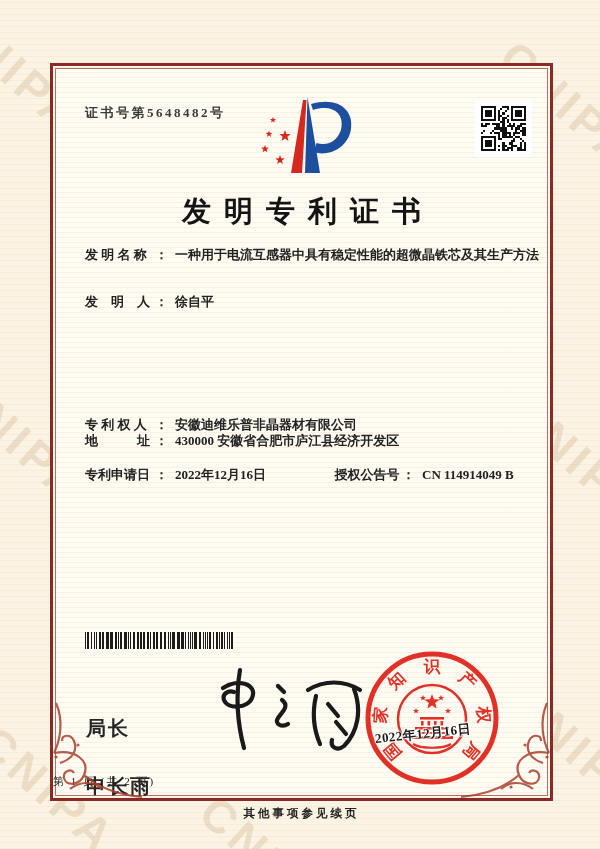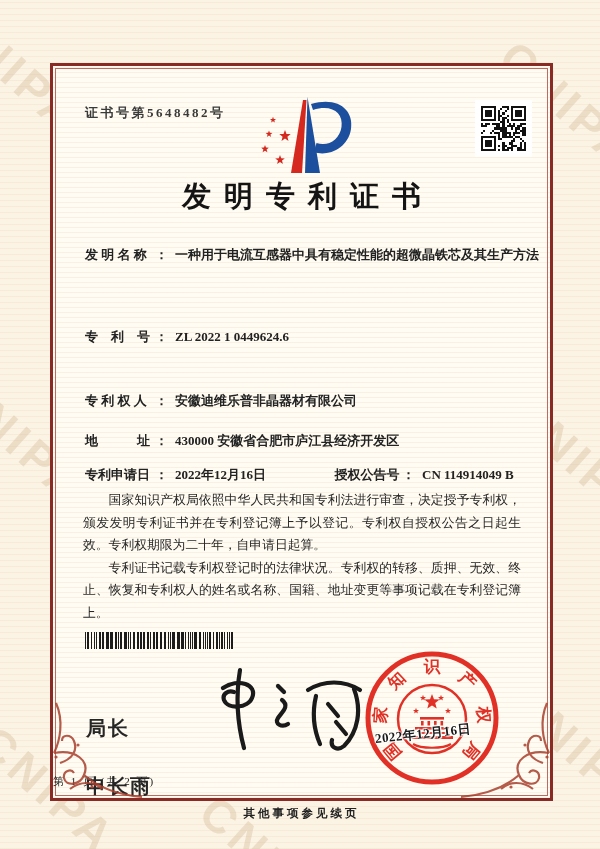--- a/index.html
+++ b/index.html
@@ -19,21 +19,21 @@
     position:absolute;left:50px;top:63px;width:497px;height:732px;
     border:3px solid #8a2a24;
     background-color:#fffdf3;
     background-image:repeating-linear-gradient(0deg, rgba(231,177,144,.18) 0 1px, transparent 1px 5px);
     z-index:1;
   }
   .cert-frame{position:absolute;inset:2px;border:1px solid #bb6b60;pointer-events:none;}
   .cert-number{position:absolute;left:32px;top:38px;font-size:13px;font-weight:600;letter-spacing:2.5px;color:#3a3a3a;}
   .logo{position:absolute;left:205px;top:30px;width:100px;height:82px;}
   .qr-pad{position:absolute;left:422px;top:34px;width:57px;height:57px;background:#fff;display:flex;align-items:center;justify-content:center;}
-  .title{position:absolute;top:111px;left:0;width:100%;text-align:center;font-size:29px;font-weight:600;letter-spacing:13px;text-indent:13px;color:#141414;}
+  .title{position:absolute;top:126px;left:0;width:100%;text-align:center;font-size:29px;font-weight:600;letter-spacing:13px;text-indent:13px;color:#141414;}
   .field{position:absolute;left:32px;font-size:13px;font-weight:600;color:#222;white-space:nowrap;}
   .flabel{display:inline-block;min-width:70px;}
   .colon{margin-right:7px;}
   .field2{position:absolute;left:247px;top:0;text-align:center;}
   .paras{position:absolute;top:423px;left:30px;width:438px;font-size:12.8px;line-height:22.5px;color:#262626;text-align:justify;}
   .paras p{margin:0;text-indent:2em;}
   .barcode{position:absolute;left:32px;top:566px;}
   .signer{position:absolute;left:33px;font-family:"Liberation Sans","DejaVu Sans",sans-serif;font-weight:700;font-size:20px;color:#262626;letter-spacing:2px;margin-top:35px;}
   .signature{position:absolute;left:125px;top:600px;}
   .seal{position:absolute;left:304px;top:577px;opacity:.94;}
@@ -228,42 +228,38 @@
         <rect x="1" y="15" width="5" height="5" fill="#fff"></rect>
         <rect x="2" y="16" width="3" height="3" fill="#111"></rect>
       </svg>
   </div>
 
   <div class="title">发明专利证书</div>
 
   <div class="field" style="top:180px">
     <span class="flabel">发 明 名 称</span><span class="colon">：</span><span class="fvalue">一种用于电流互感器中具有稳定性能的超微晶铁芯及其生产方法</span>
   </div>
-  <div class="field" style="top:262px">
-    <span class="flabel">专　利　号</span><span class="colon">：</span><span class="fvalue">ZL 2022 1 0449624.6</span>
-  </div>
-  <div class="field" style="top:326px">
+  <div class="field" style="top:227px">
+    <span class="flabel">发　明　人</span><span class="colon">：</span><span class="fvalue">徐自平</span>
+  </div>
+  <div class="field" style="top:350px">
     <span class="flabel">专 利 权 人</span><span class="colon">：</span><span class="fvalue">安徽迪维乐普非晶器材有限公司</span>
   </div>
   <div class="field" style="top:366px">
     <span class="flabel">地　　　址</span><span class="colon">：</span><span class="fvalue">430000 安徽省合肥市庐江县经济开发区</span>
   </div>
   <div class="field" style="top:400px">
     <span>
       <span class="flabel">专利申请日</span><span class="colon">：</span><span class="fvalue">2022年12月16日</span>
     </span>
     <span class="field2">
       <span class="flabel">授权公告号</span><span class="colon">：</span><span class="fvalue">CN 114914049 B</span>
     </span>
   </div>
 
-  <div class="paras">
-    <p>国家知识产权局依照中华人民共和国专利法进行审查，决定授予专利权，颁发发明专利证书并在专利登记簿上予以登记。专利权自授权公告之日起生效。专利权期限为二十年，自申请日起算。</p>
-    <p>专利证书记载专利权登记时的法律状况。专利权的转移、质押、无效、终止、恢复和专利权人的姓名或名称、国籍、地址变更等事项记载在专利登记簿上。</p>
-  </div>
 
   <svg id="barcode" class="barcode" width="153" height="17">
       <rect x="0" y="0" width="1" height="17" fill="#1c1c1c"></rect>
       <rect x="2" y="0" width="2" height="17" fill="#1c1c1c"></rect>
       <rect x="6" y="0" width="1" height="17" fill="#1c1c1c"></rect>
       <rect x="9" y="0" width="1" height="17" fill="#1c1c1c"></rect>
       <rect x="11" y="0" width="1" height="17" fill="#1c1c1c"></rect>
       <rect x="14" y="0" width="2" height="17" fill="#1c1c1c"></rect>
       <rect x="17" y="0" width="2" height="17" fill="#1c1c1c"></rect>
       <rect x="21" y="0" width="3" height="17" fill="#1c1c1c"></rect>

